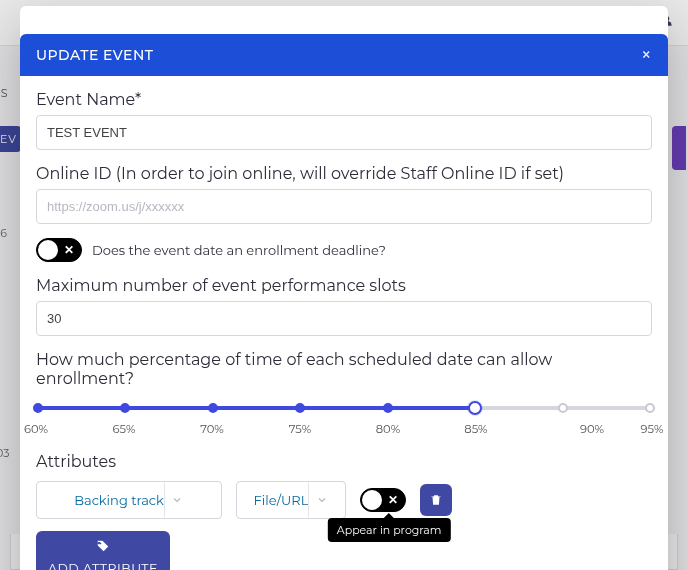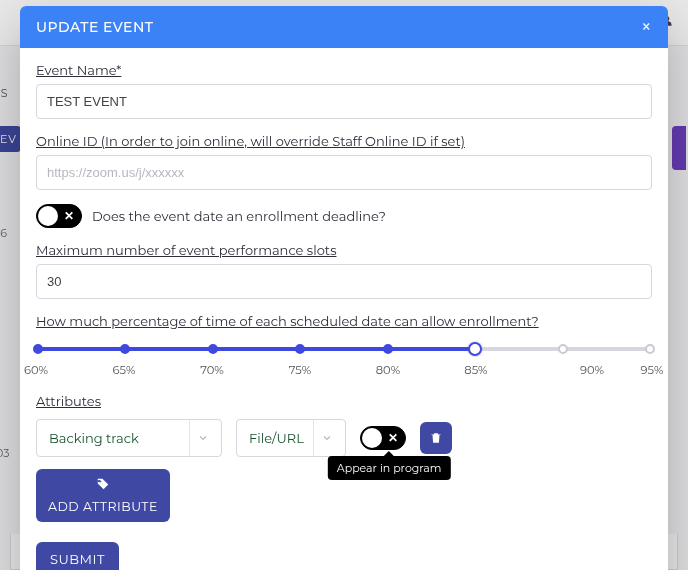--- a/index.html
+++ b/index.html
@@ -75,45 +75,45 @@
   .modal {
     position: absolute;
     left: 20px; right: 20px; top: 6px;
     background: #fff;
     border-radius: 6px;
     box-shadow: 0 20px 50px rgba(0,0,0,0.25);
     display: flex;
     flex-direction: column;
   }
   .modal-header {
-    background: #3b82f6;
+    background: #1d4ed8;
     color: #fff;
     padding: 12px 16px;
     border-radius: 6px 6px 0 0;
     display: flex;
     justify-content: space-between;
     align-items: center;
     letter-spacing: 0.5px;
     font-size: 14px;
     font-weight: 500;
+    margin-top: 28px;
   }
   .modal-header .close {
     cursor: pointer;
     font-size: 18px;
     line-height: 1;
     opacity: 0.9;
   }
   .modal-body {
     padding: 14px 16px 6px 16px;
   }
   .label {
-    font-size: 13px;
+    font-size: 16px;
     color: #2d2d3a;
     margin-bottom: 6px;
-    text-decoration: underline;
   }
   .input {
     width: 100%;
     border: 1px solid #d6d6de;
     border-radius: 4px;
     padding: 9px 10px;
     font-size: 13px;
     color: #444;
     outline: none;
     background: #fff;
@@ -199,27 +199,27 @@
     position: absolute;
     transform: translateX(-50%);
   }
 
   
   .attr-row {
     display: flex; align-items: center; gap: 14px;
     margin-top: 10px;
   }
   .select {
-    display: flex; align-items: center; justify-content: space-between;
+    display: flex; align-items: center; justify-content: center;
     border: 1px solid #d6d6de;
     border-radius: 4px;
     height: 38px;
     padding: 0 6px 0 12px;
     font-size: 13px;
-    color: #14532d;
+    color: #0369a1;
     cursor: pointer;
     background: #fff;
     min-width: 100px;
   }
   .select .chev-wrap {
     border-left: 1px solid #e3e3ea;
     height: 100%;
     display: flex; align-items: center; justify-content: center;
     width: 26px;
     color: #b7b7c2;

